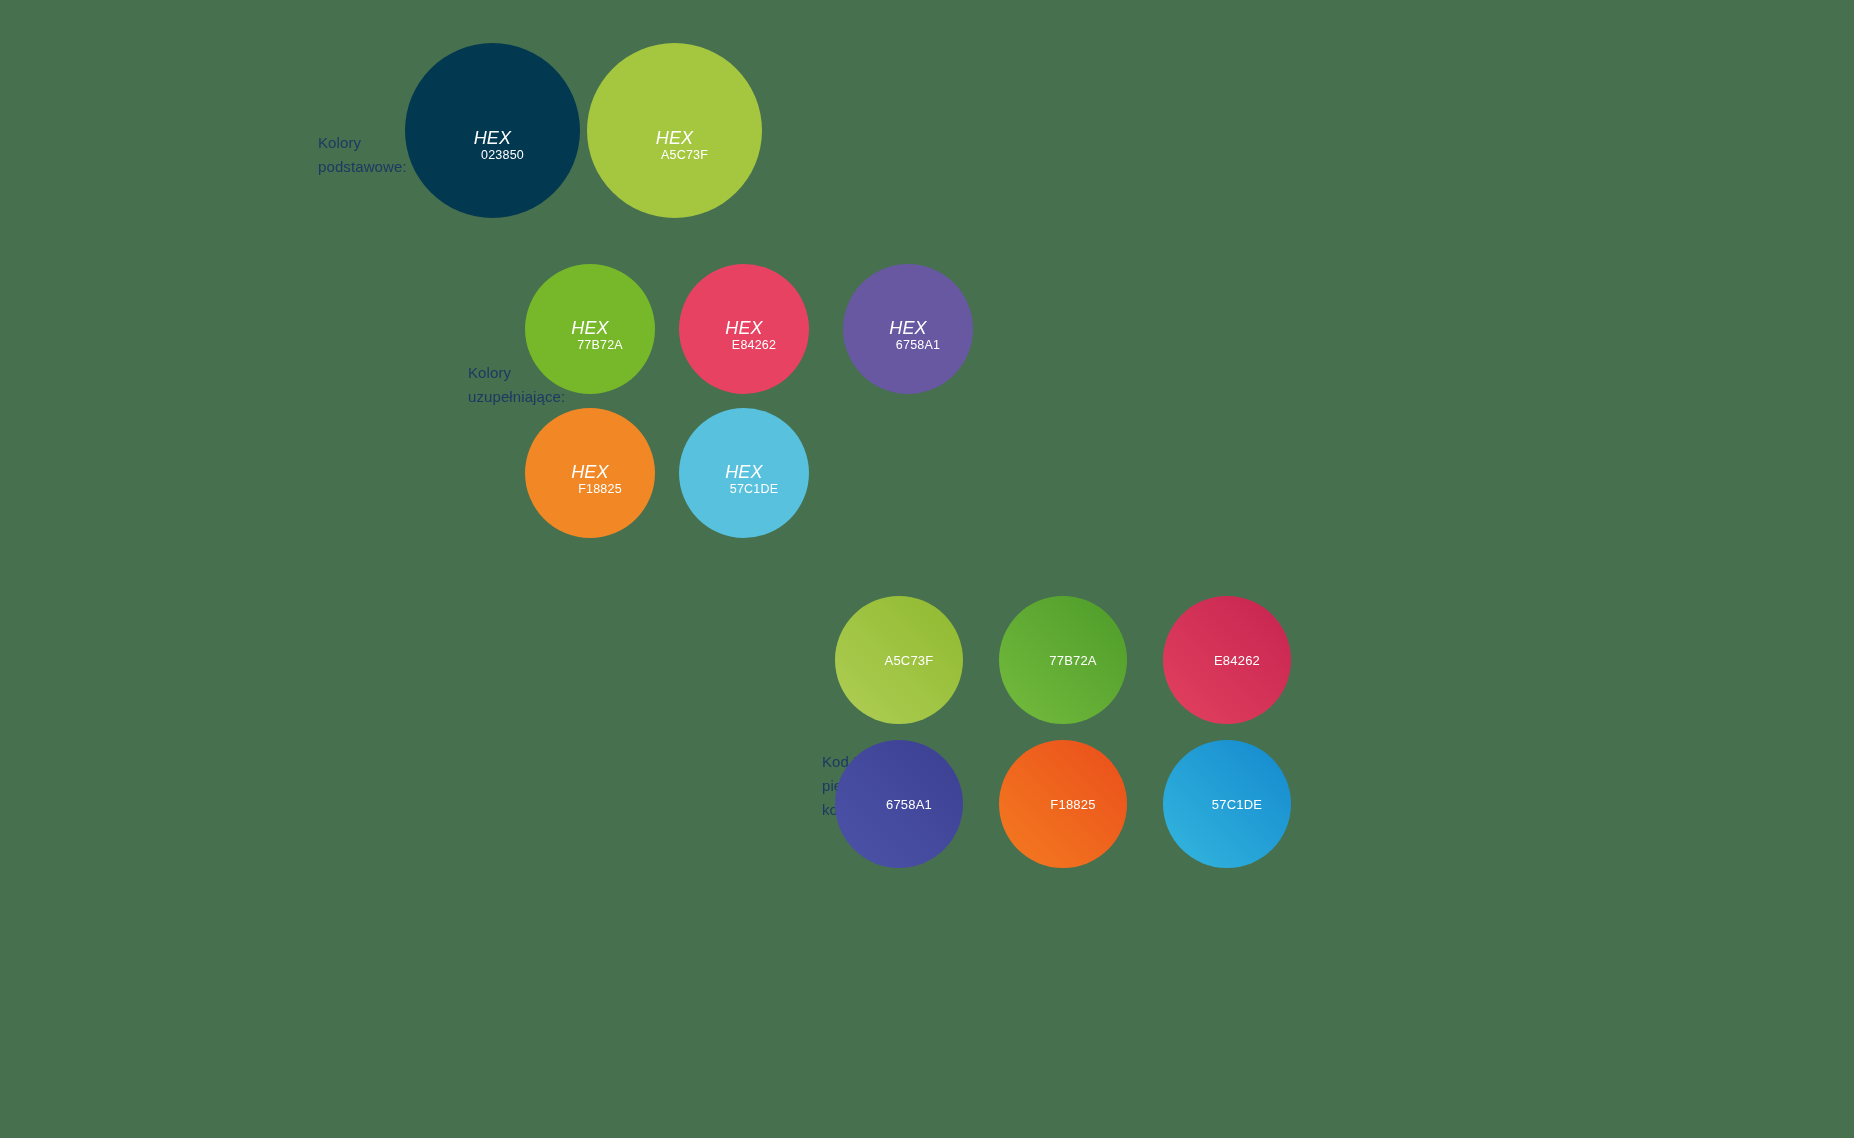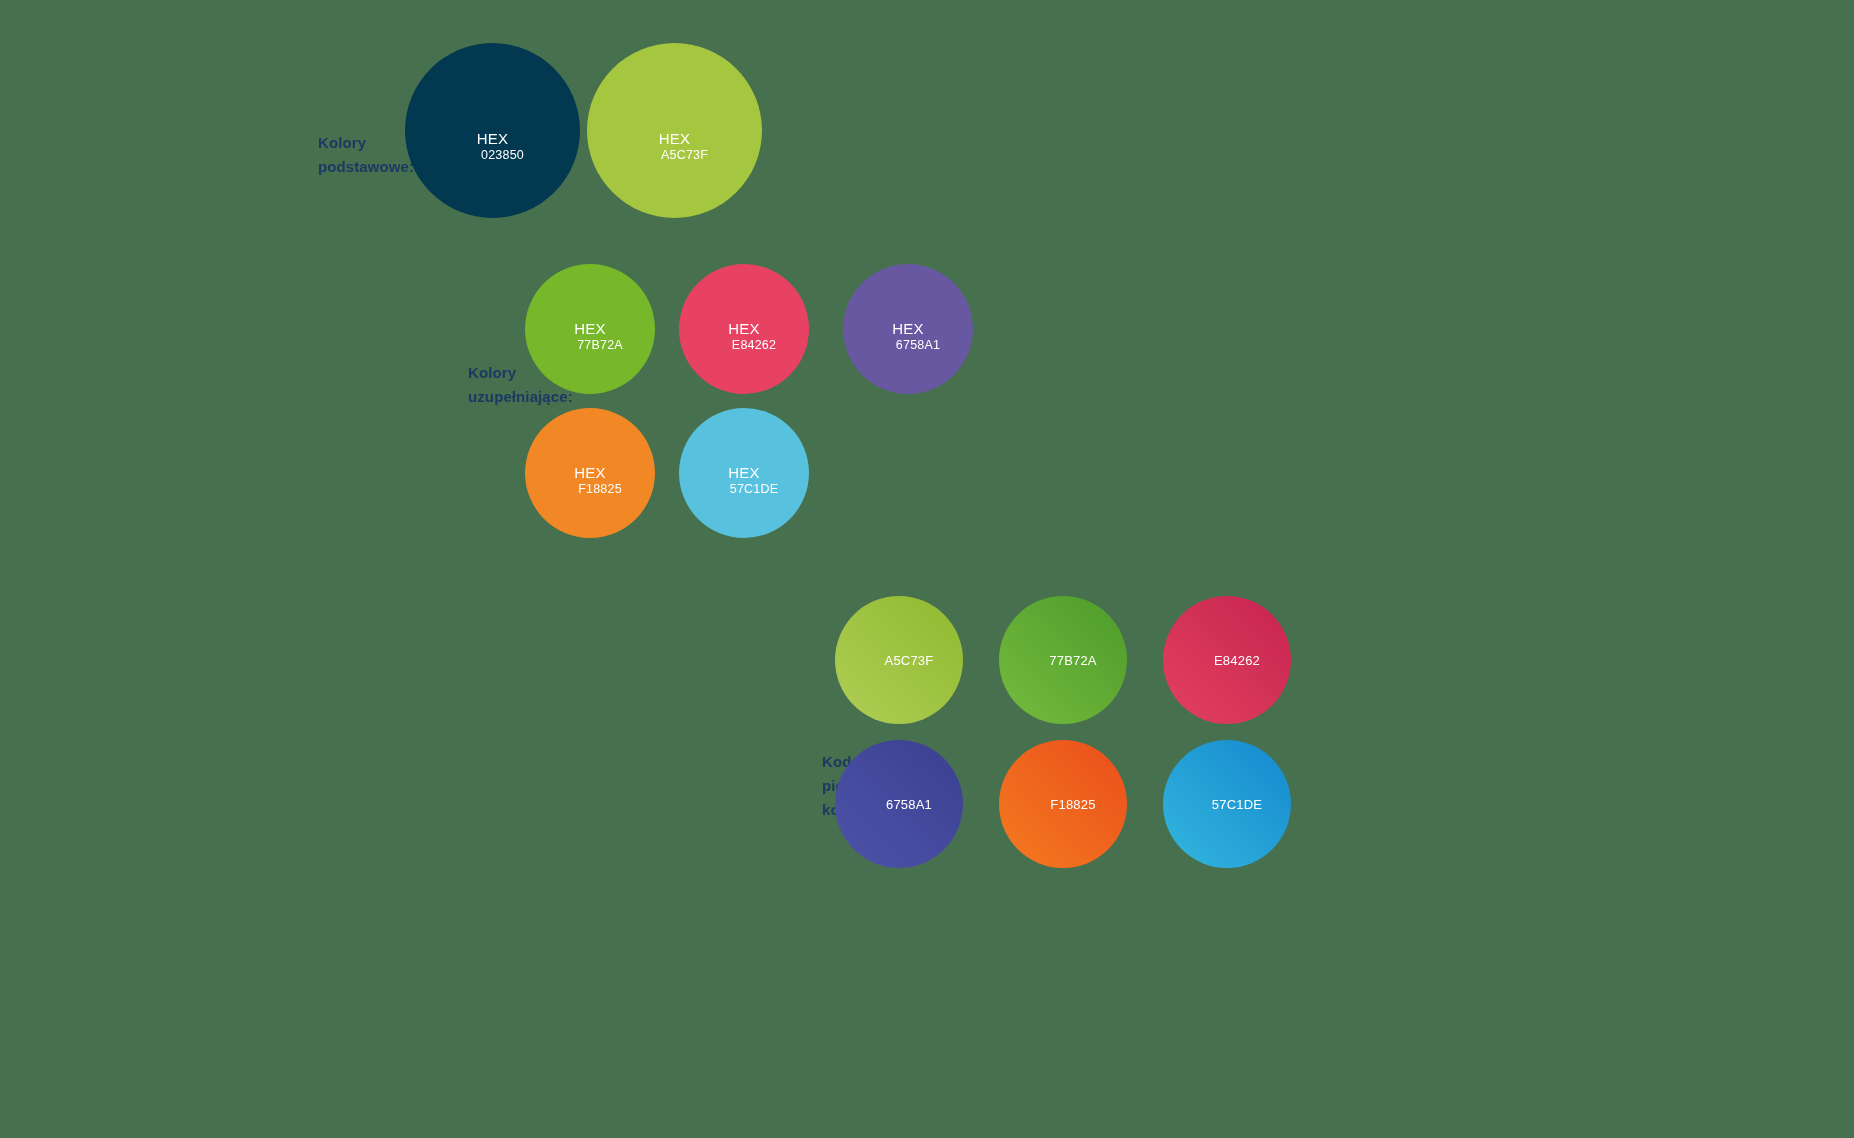--- a/index.html
+++ b/index.html
@@ -22,21 +22,21 @@
     width: 1854px;
     height: 1138px;
   }
 
   
   .section-label {
     position: absolute;
     color: #1b3a63;
     font-size: 15px;
     line-height: 24px;
-    font-weight: 700;
+    font-weight: 400;
     letter-spacing: 0.1px;
     white-space: pre-line;
   }
 
   #label-primary     { left: 318px; top: 131px; }
   #label-secondary   { left: 468px; top: 361px; }
   #label-gradient    { left: 822px; top: 750px; }
 
   
   .swatch {
@@ -45,23 +45,24 @@
     display: flex;
     flex-direction: column;
     align-items: center;
     justify-content: center;
     color: #ffffff;
     text-align: center;
     line-height: 17px;
   }
 
   .swatch .hex-word {
-    font-size: 15px;
+    font-size: 18px;
     font-weight: 500;
     letter-spacing: 0.2px;
+    font-style: italic;
   }
 
   .swatch .hex-code {
     font-size: 12.5px;
     font-weight: 500;
     letter-spacing: 0.2px;
     margin-left: 20px;
   }
 
   

